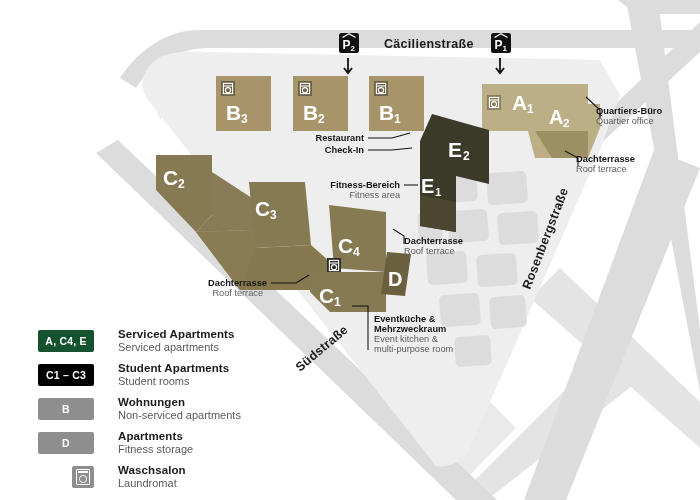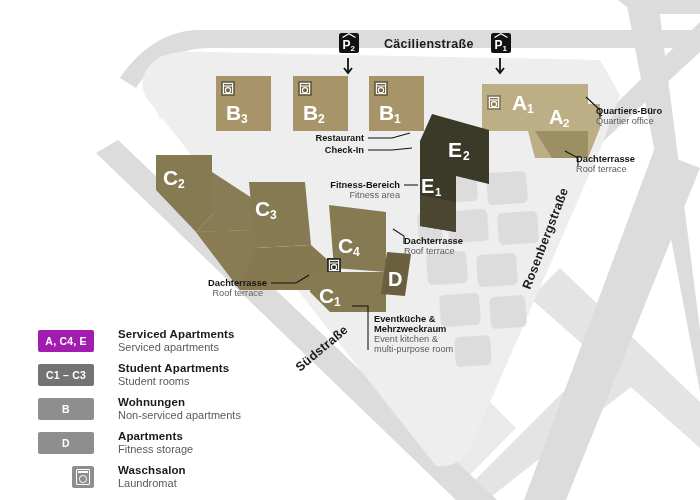--- a/index.html
+++ b/index.html
@@ -309,31 +309,31 @@
     <text class="ann-en" x="374" y="342">Event kitchen &amp;</text>
     <text class="ann-en" x="374" y="352">multi-purpose room</text>
   </g>
 
 </svg>
 </div>
 
 <div class="legend">
 
   <div class="legend-row">
-    <div class="swatch" style="background:#a21caf">
+    <div class="swatch" style="background:#14532d">
       <span>A, C4, E</span>
     </div>
     <div class="legend-text">
       <div class="legend-title">Serviced Apartments</div>
       <div class="legend-sub">Serviced apartments</div>
     </div>
   </div>
 
   <div class="legend-row">
-    <div class="swatch" style="background:#737373">
+    <div class="swatch" style="background:#000000">
       <span>C1 – C3</span>
     </div>
     <div class="legend-text">
       <div class="legend-title">Student Apartments</div>
       <div class="legend-sub">Student rooms</div>
     </div>
   </div>
 
   <div class="legend-row">
     <div class="swatch" style="background:#8e8e8e">

